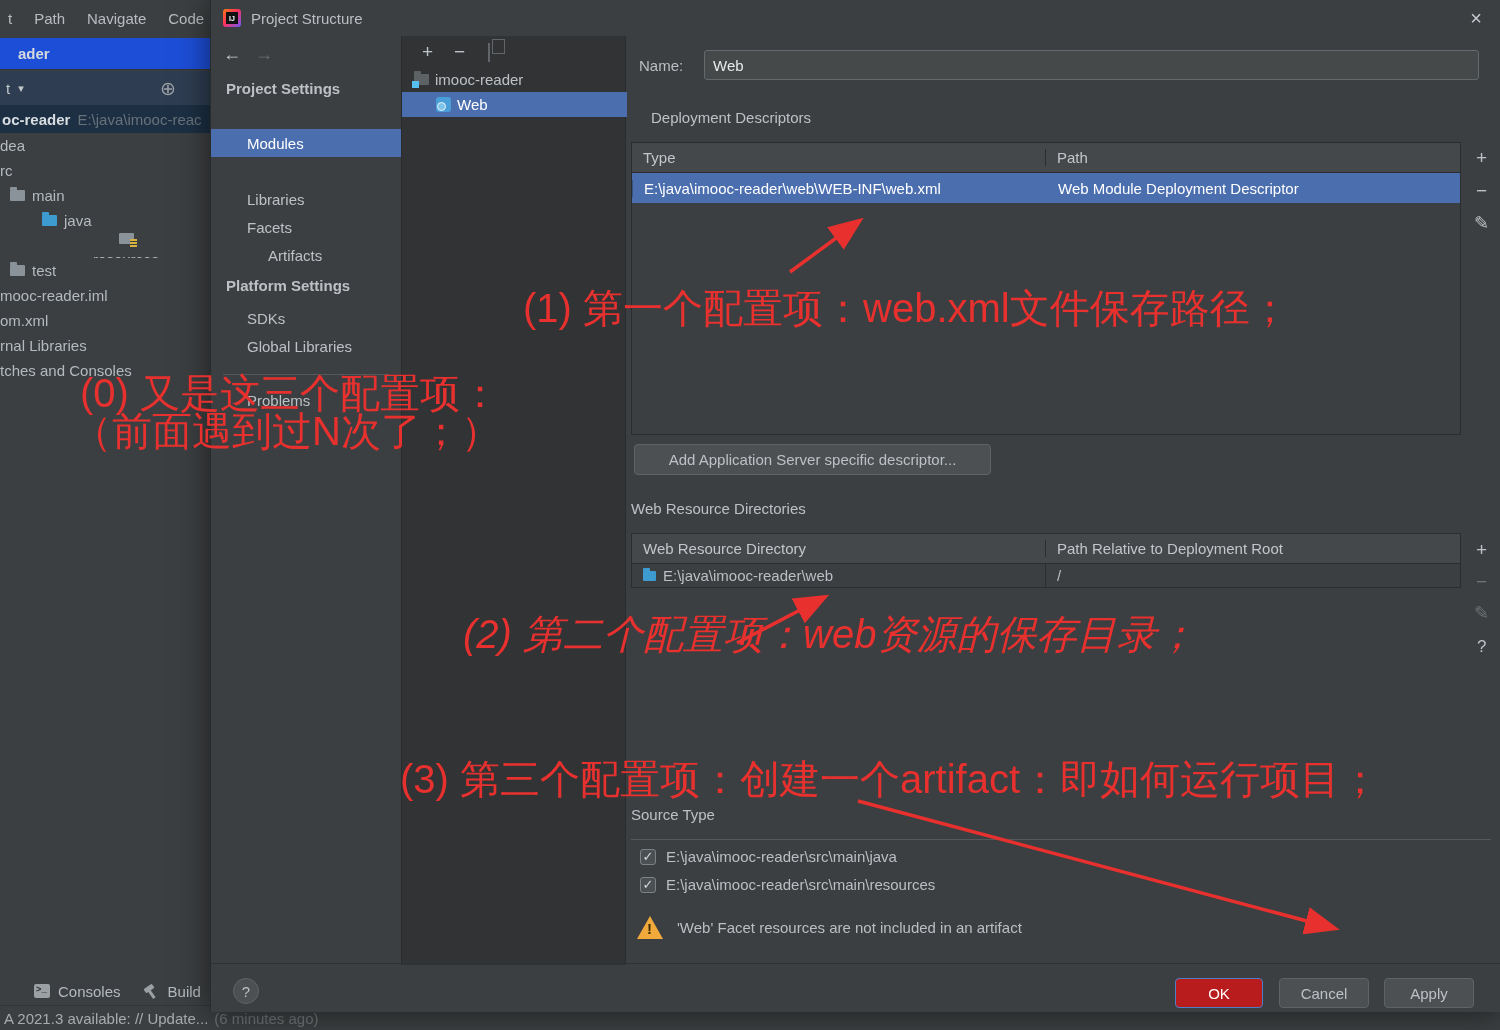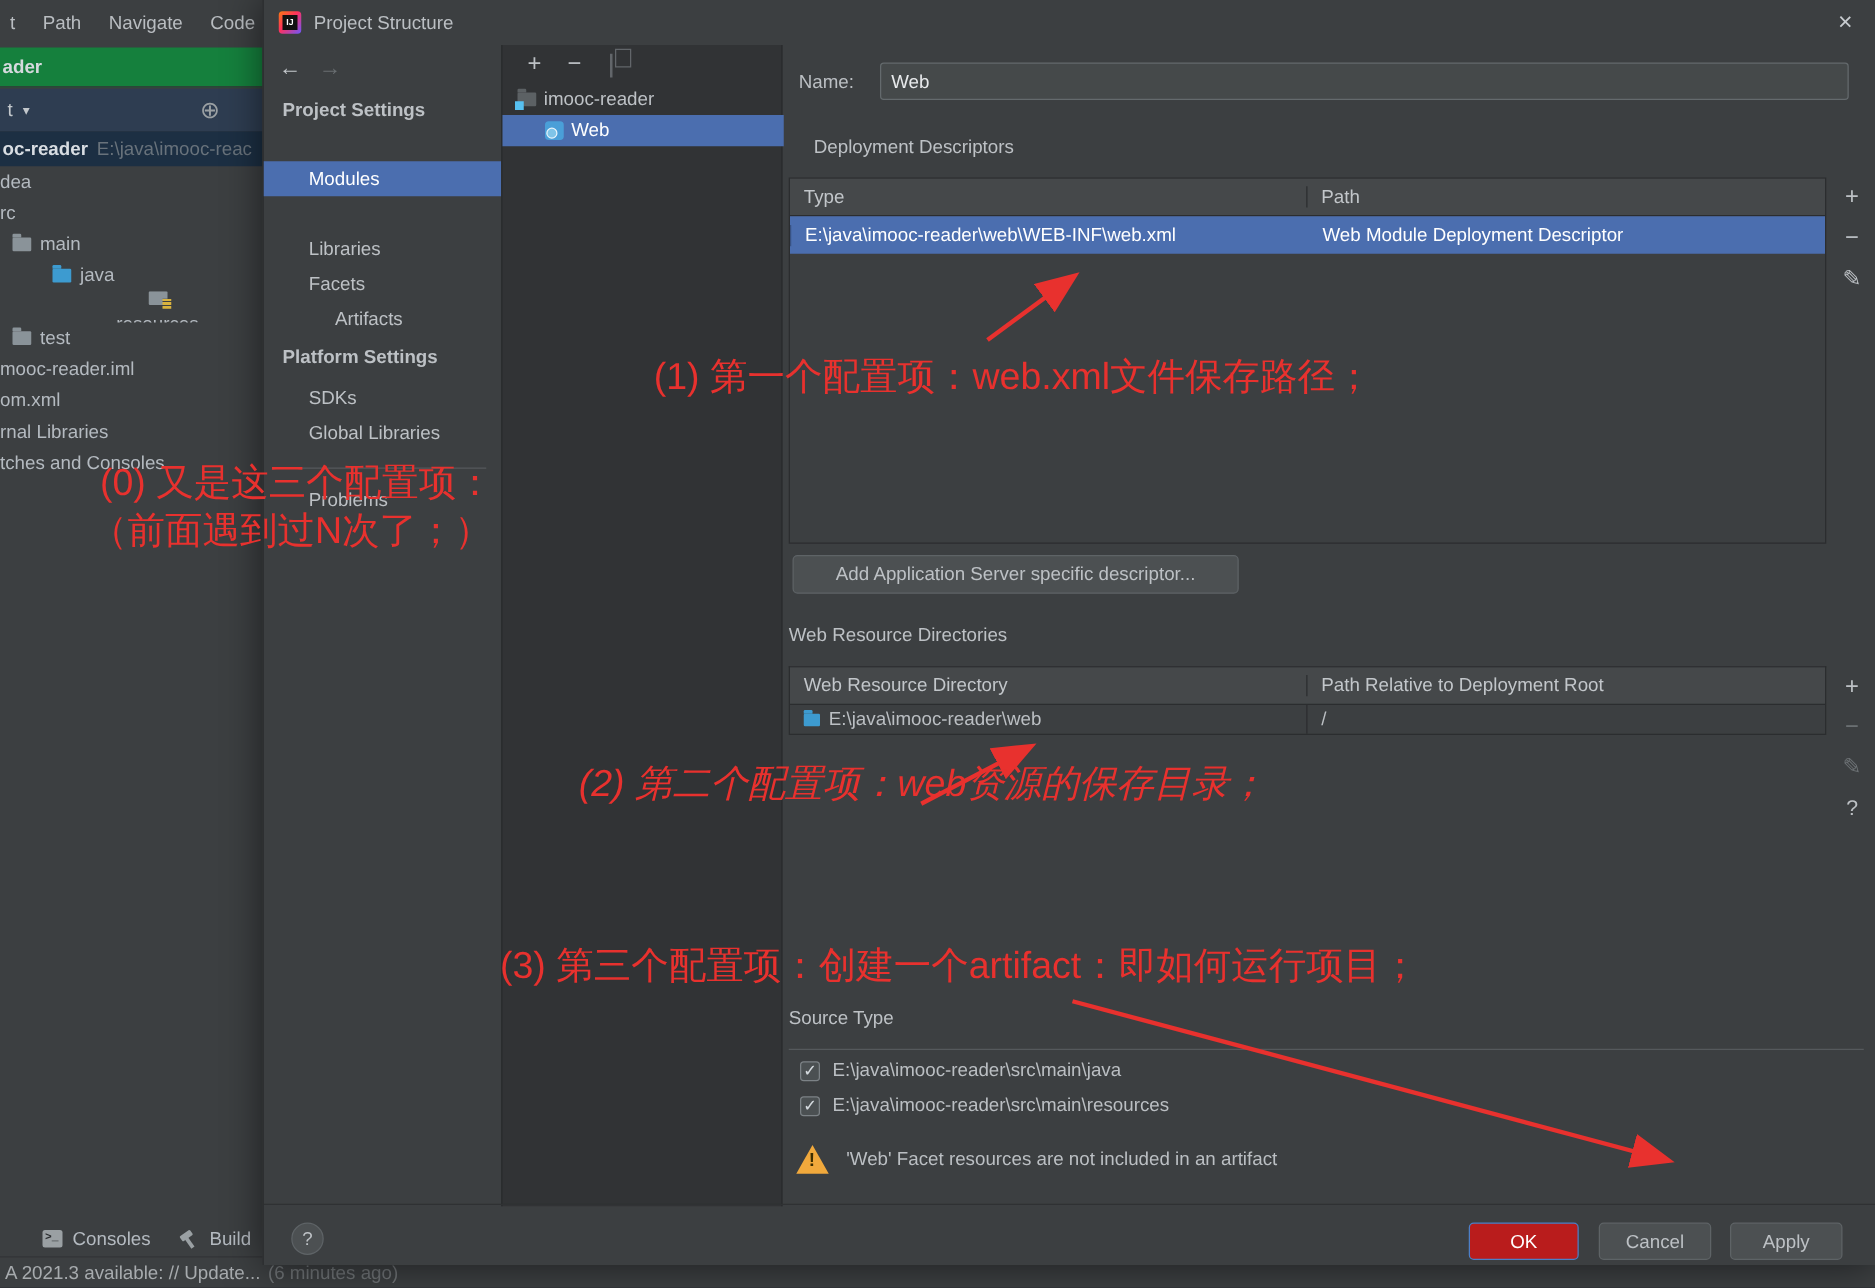--- a/index.html
+++ b/index.html
@@ -2,21 +2,21 @@
 <html><head>
 <meta charset="utf-8">
 <style>
   html,body{margin:0;padding:0;background:#2b2d30;}
   *{box-sizing:border-box;font-family:"Liberation Sans",sans-serif;}
   .root{position:relative;width:1500px;height:1030px;background:#3c3f41;overflow:hidden;color:#bbbfc3;font-size:15px;}
   .abs{position:absolute;}
   .txt{white-space:nowrap;}
   
   .menubar{left:0;top:0;width:210px;height:36px;display:flex;align-items:center;gap:22px;padding-left:8px;background:#3c3f41;color:#b9bdc1;}
-  .edtab{left:0;top:38px;width:210px;height:32px;display:flex;align-items:center;padding-left:2px;font-weight:bold;color:#d6dade;background:#15803d;border-bottom:1px solid #323537;}
+  .edtab{left:0;top:38px;width:210px;height:32px;display:flex;align-items:center;padding-left:18px;font-weight:bold;color:#d6dade;background:#1d4ed8;border-bottom:1px solid #323537;}
   .projhead{left:0;top:71px;width:210px;height:34px;background:#2e3d51;display:flex;align-items:center;padding:0 6px;color:#c3c8cc;}
   .projsel{left:0;top:105px;width:210px;height:28px;background:#1c2f43;display:flex;align-items:center;padding-left:2px;overflow:hidden;}
   .bgtree-row{height:25px;display:flex;align-items:center;color:#b4bac0;overflow:hidden;}
   
   .folder{display:inline-block;width:15px;height:11px;background:#8a9399;border-radius:1px;position:relative;flex:none;}
   .folder::before{content:"";position:absolute;top:-3px;left:0;width:7px;height:3px;background:inherit;border-radius:1px 1px 0 0;}
   .folder.blue{background:#3d9bd0;}
   .folder.res::after{content:"";position:absolute;right:-3px;bottom:-3px;width:7px;height:8px;background:repeating-linear-gradient(#d8b23e 0 2px,#3c3f41 2px 3px);}
   .folder.module{background:#5c6164;}
   .folder.module::after{content:"";position:absolute;left:-2px;bottom:-3px;width:7px;height:7px;background:#57c0f0;}
@@ -52,21 +52,21 @@
   .thead{display:flex;height:30px;background:#45484a;border-bottom:1px solid #2b2d2f;align-items:center;color:#c2c6ca;}
   .tcell{padding-left:11px;overflow:hidden;white-space:nowrap;}
   .tr-sel{display:flex;height:30px;background:#4b6eaf;color:#fff;align-items:center;}
   .btn{background:#4c5052;border:1px solid #5e6366;border-radius:4px;color:#bdc1c5;display:flex;align-items:center;justify-content:center;white-space:nowrap;}
   .btn.primary{background:#b91c1c;border-color:#4c7fc6;color:#fff;}
   .cb{width:16px;height:16px;background:#4b5052;border:1.5px solid #7c8286;border-radius:3px;color:#d4dade;font-size:13px;line-height:13px;text-align:center;flex:none;}
   .warntri{width:0;height:0;border-left:13px solid transparent;border-right:13px solid transparent;border-bottom:23px solid #f1a93c;position:relative;}
   .warntri::after{content:"!";position:absolute;left:-3px;top:4px;color:#3c2d00;font-weight:bold;font-size:15px;}
   .helpcirc{width:26px;height:26px;border-radius:50%;background:#4c5052;border:1px solid #5e6366;display:flex;align-items:center;justify-content:center;color:#bdc1c5;}
   
-  .note{position:absolute;color:#e8312e;font-size:30px;white-space:nowrap;z-index:51;}
+  .note{position:absolute;color:#e8312e;font-size:40px;white-space:nowrap;z-index:51;}
   .arrowlayer{left:0;top:0;width:1500px;height:1030px;z-index:50;pointer-events:none;}
 </style>
 </head>
 <body>
 
 <div class="root">
 
   <div class="abs menubar">
     <span class="txt">t</span>
     <span class="txt">Path</span>

